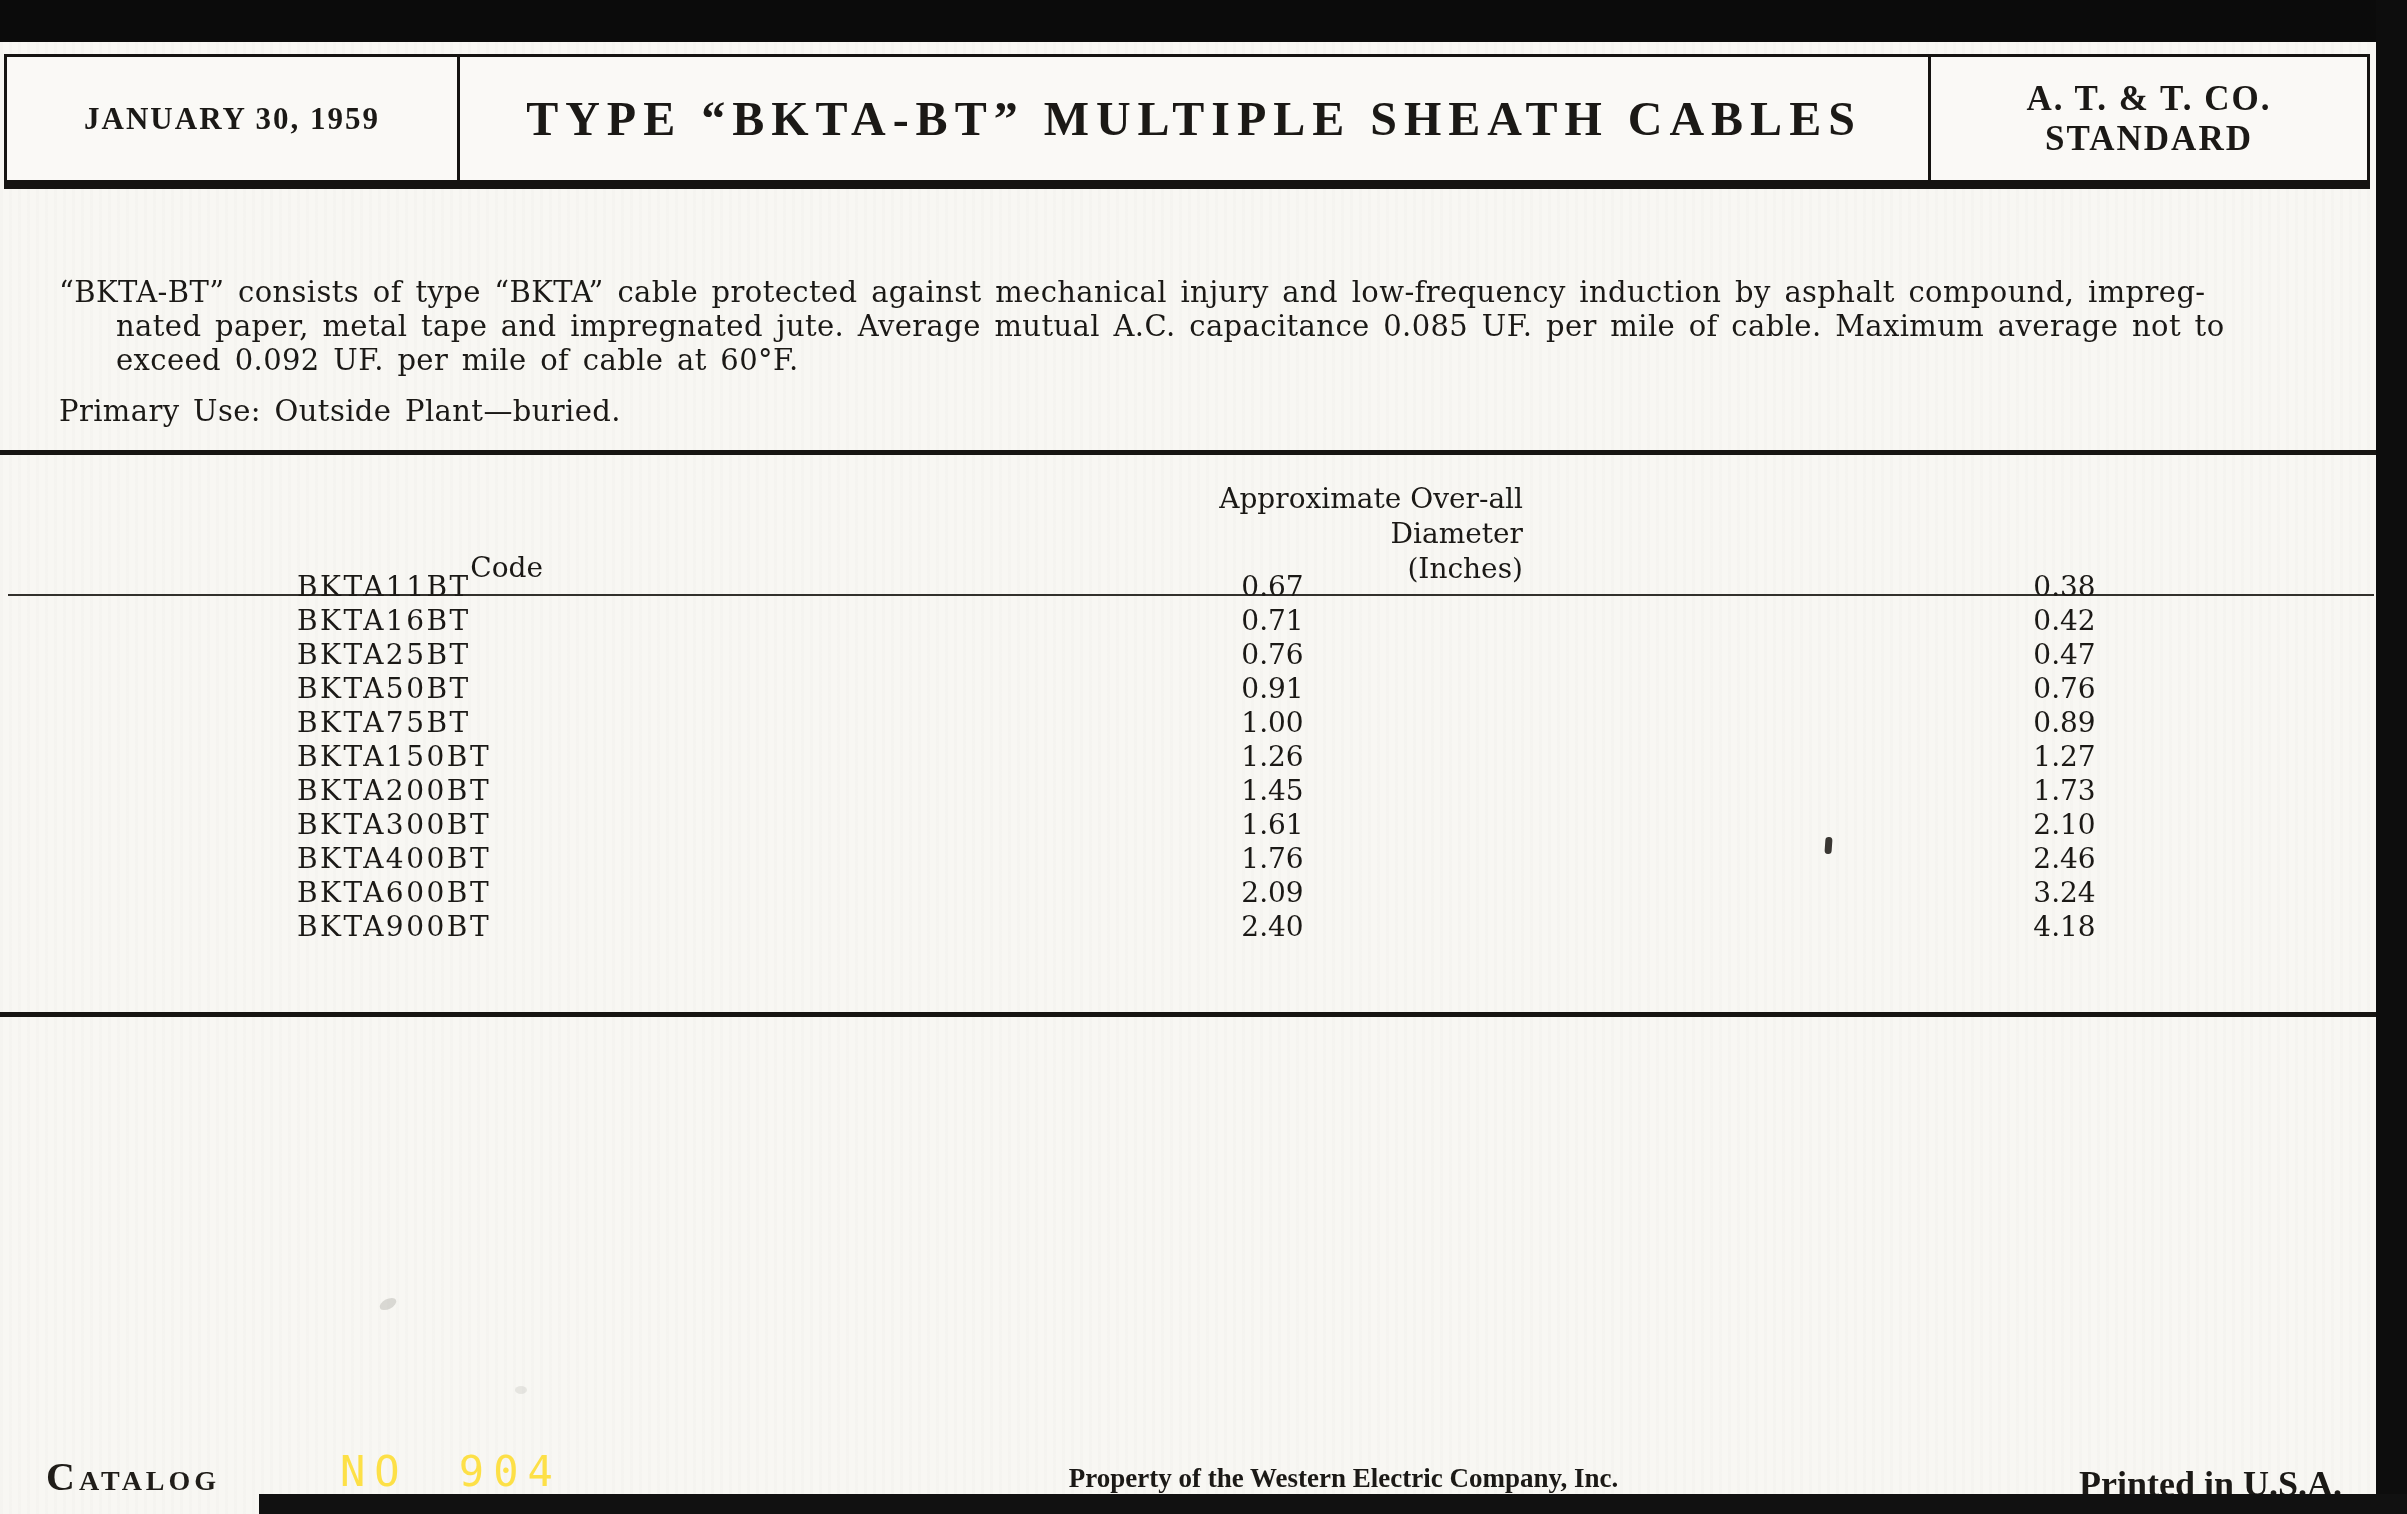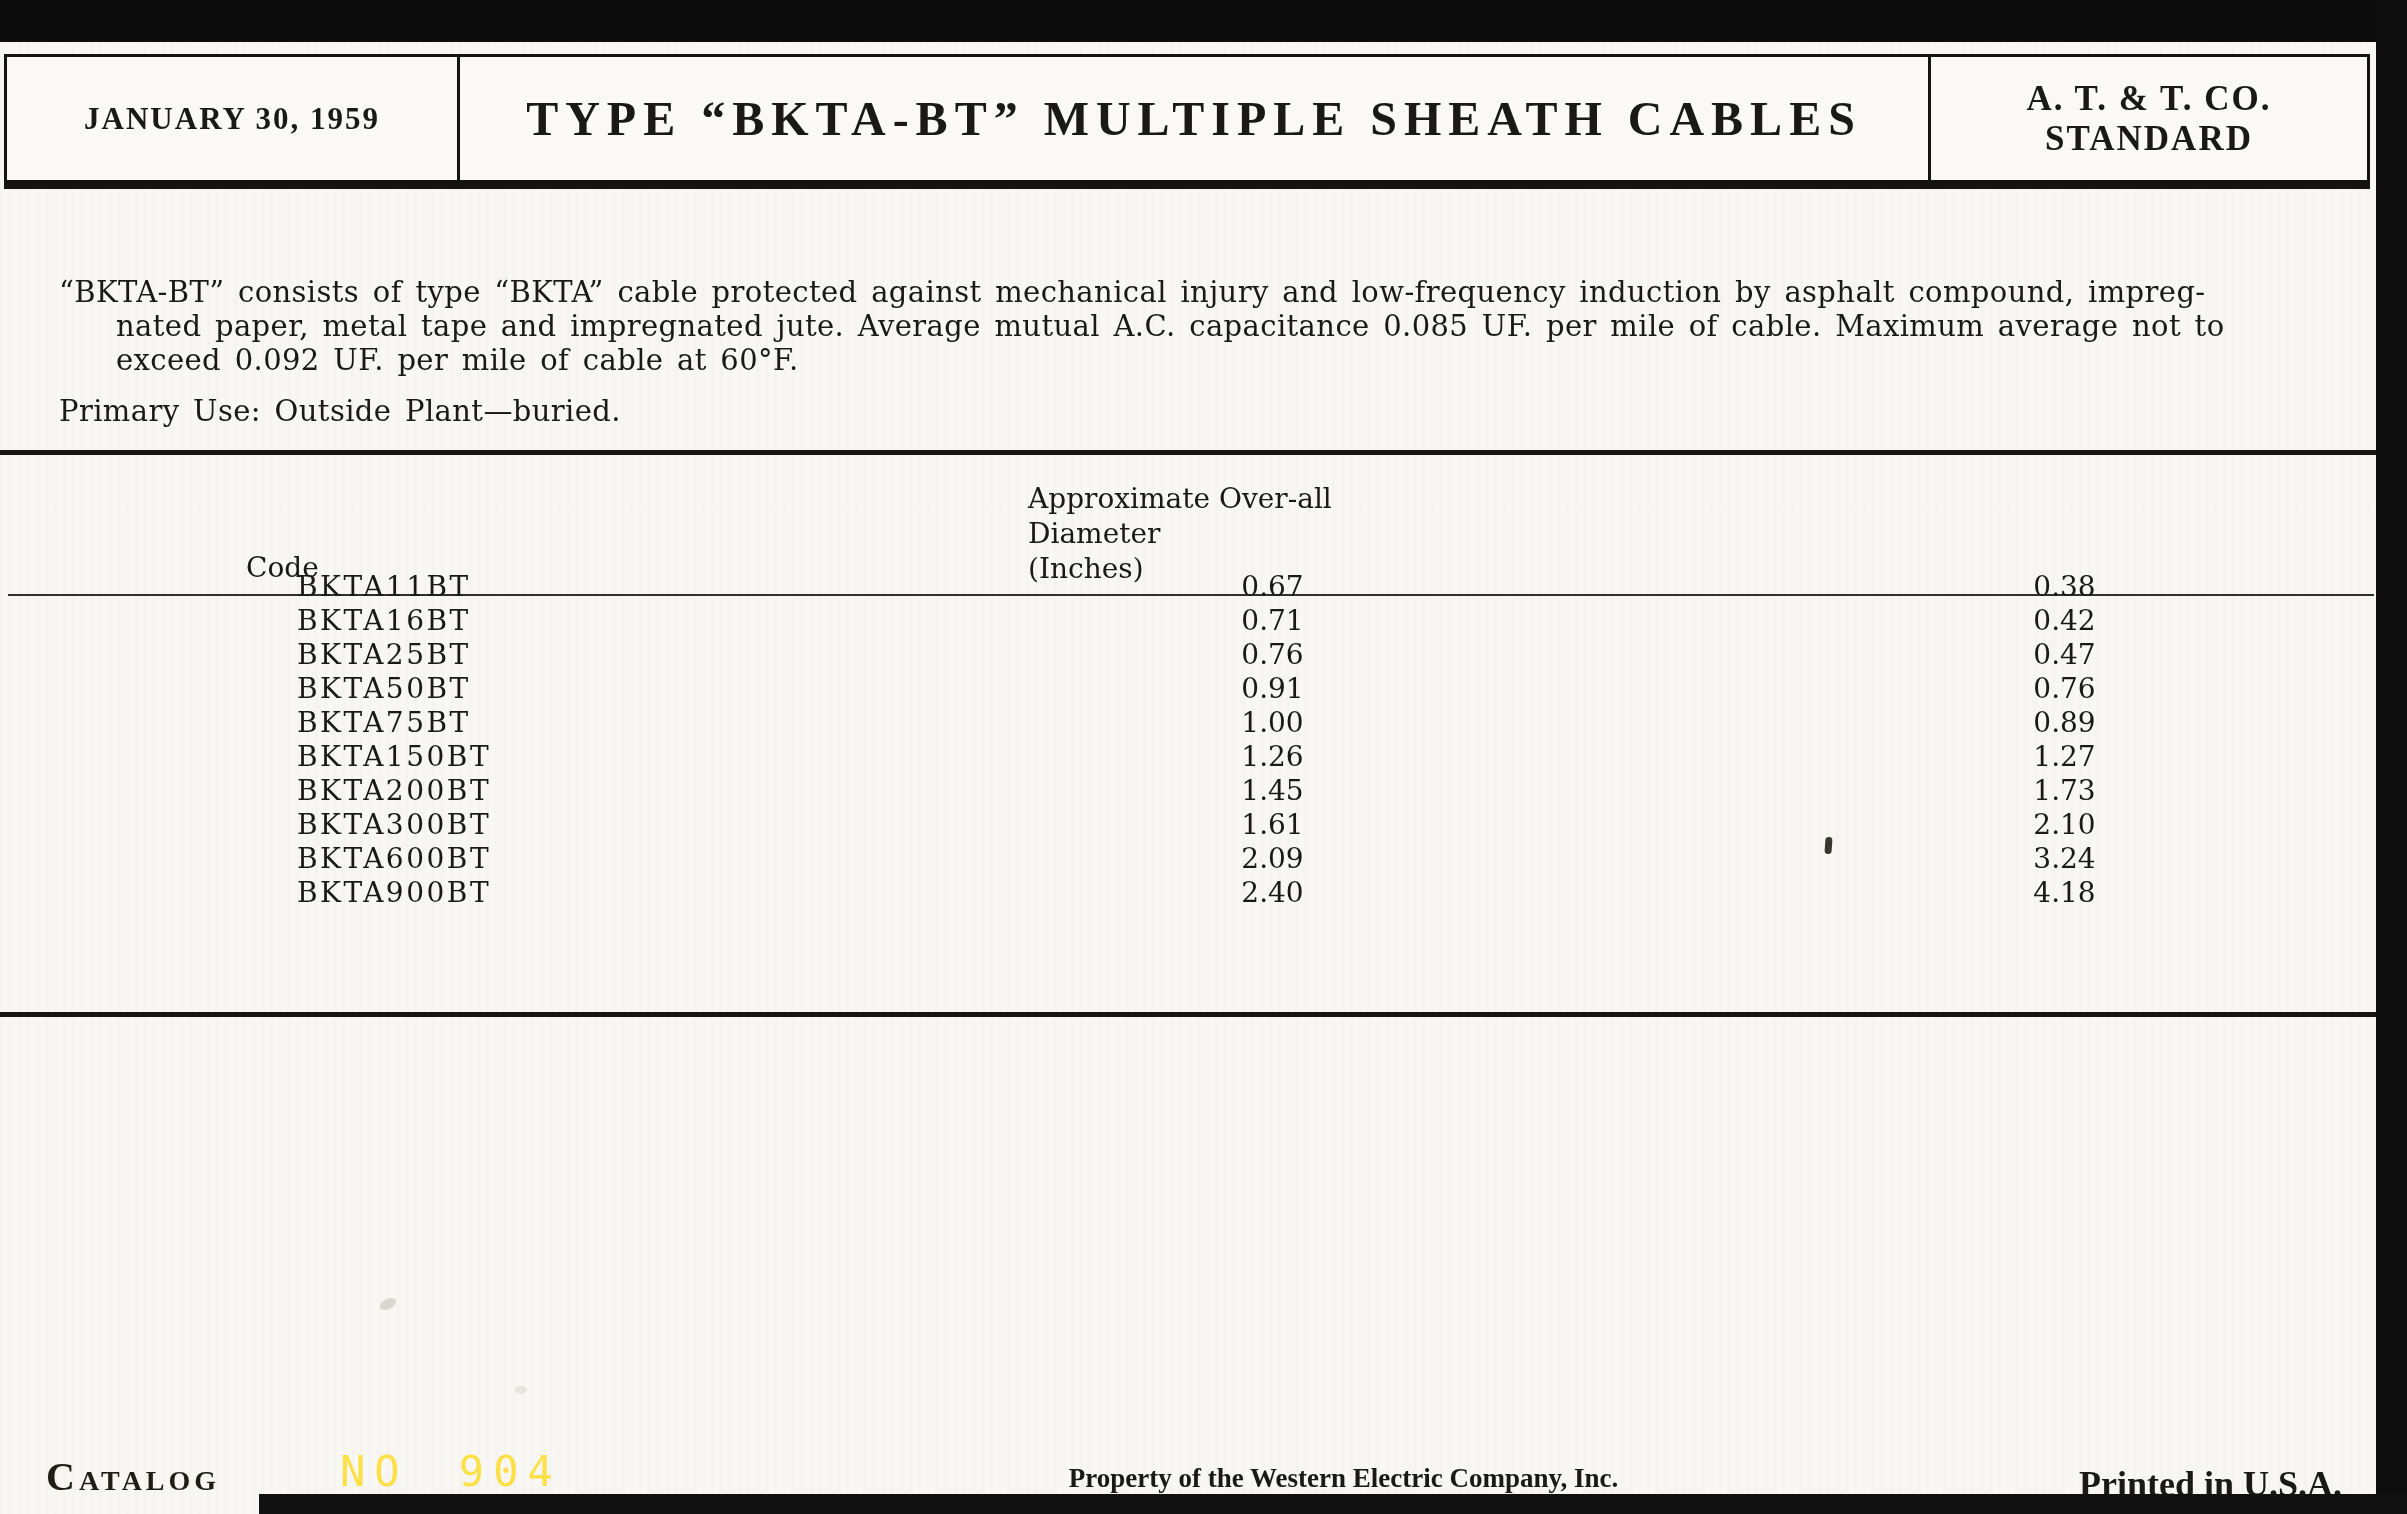--- a/index.html
+++ b/index.html
@@ -75,21 +75,21 @@
     font-size: 29px; letter-spacing: 0.4px; word-spacing: 4px;
   }
 
   
   .rule { position: absolute; left: 0; width: 2376px; background: #171512; }
   .rule-1 { top: 450px; height: 5px; }
   .rule-thin { top: 594px; height: 2px; left: 8px; width: 2366px; background: #32302c; }
   .rule-2 { top: 1012px; height: 5px; }
 
   
-  .col-head { position: absolute; text-align: left; font-size: 28px; line-height: 35px; }
+  .col-head { position: absolute; text-align: right; font-size: 28px; line-height: 35px; }
   .head-code { left: 246px; width: 297px; top: 550px; }
   .head-diameter { left: 1028px; width: 495px; top: 481px; }
   .head-weight { left: 1822px; width: 495px; top: 481px; }
 
   
   .rows { position: absolute; left: 0; top: 570px; width: 2056px; }
   .trow { position: relative; height: 34px; }
   .c-code {
     position: absolute; left: 297px; top: 0;
     font-size: 28px; line-height: 34px; letter-spacing: 2.5px;
@@ -221,20 +221,25 @@
       <span class="c-code">BKTA200BT</span>
       <span class="c-dia">1.45</span>
       <span class="c-wt">1.73</span>
     </div>
     <div class="trow">
       <span class="c-code">BKTA300BT</span>
       <span class="c-dia">1.61</span>
       <span class="c-wt">2.10</span>
     </div>
     <div class="trow">
+      <span class="c-code">BKTA400BT</span>
+      <span class="c-dia">1.76</span>
+      <span class="c-wt">2.46</span>
+    </div>
+    <div class="trow">
       <span class="c-code">BKTA600BT</span>
       <span class="c-dia">2.09</span>
       <span class="c-wt">3.24</span>
     </div>
     <div class="trow">
       <span class="c-code">BKTA900BT</span>
       <span class="c-dia">2.40</span>
       <span class="c-wt">4.18</span>
     </div>
   </div>

